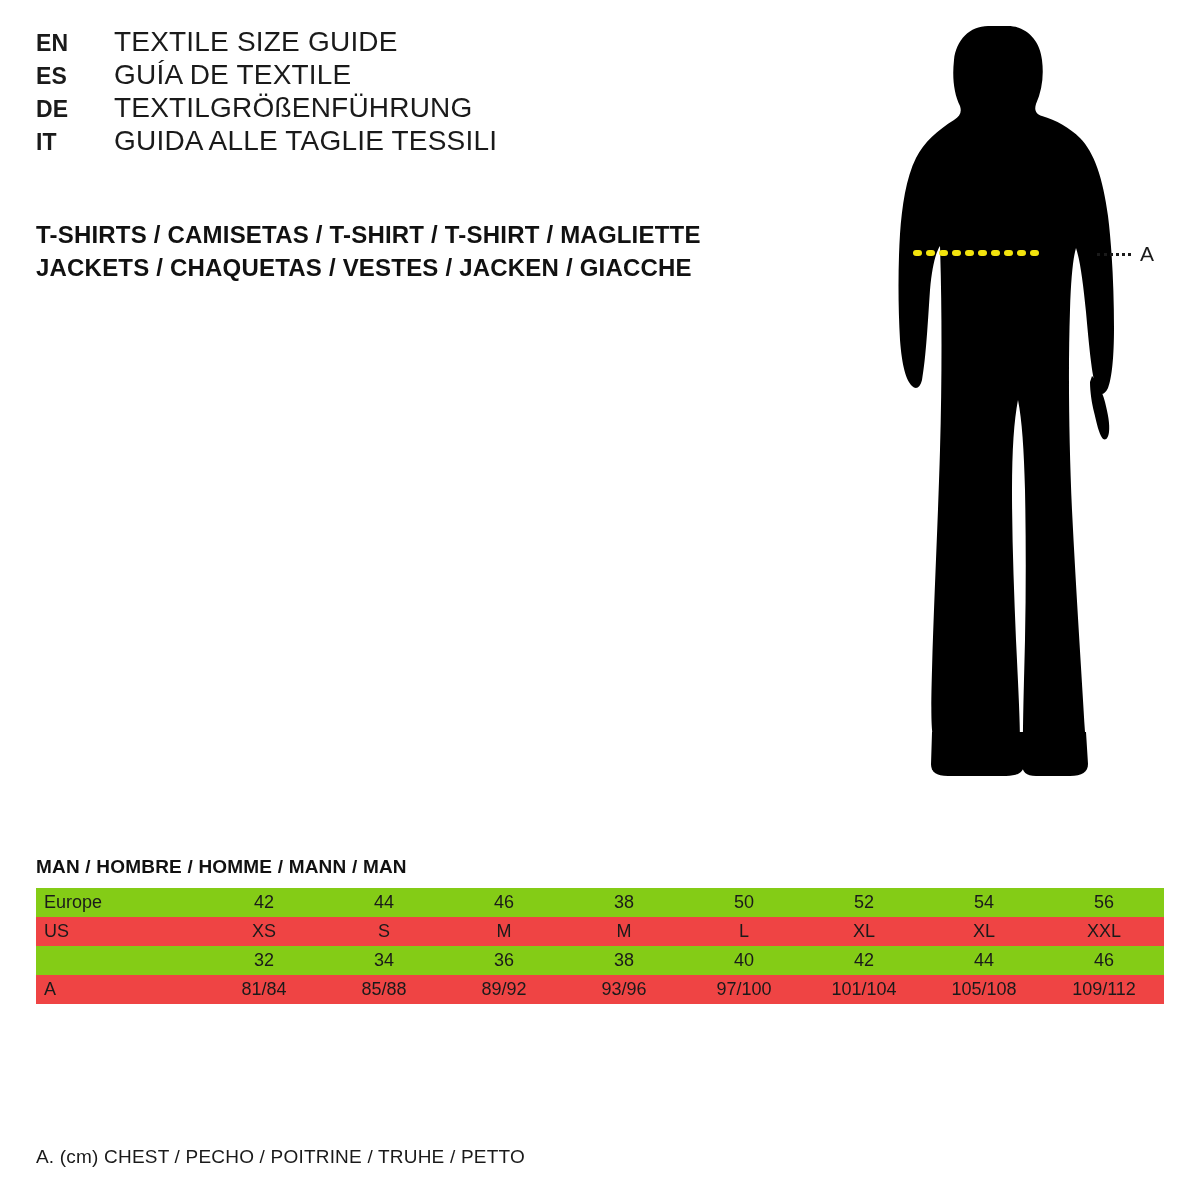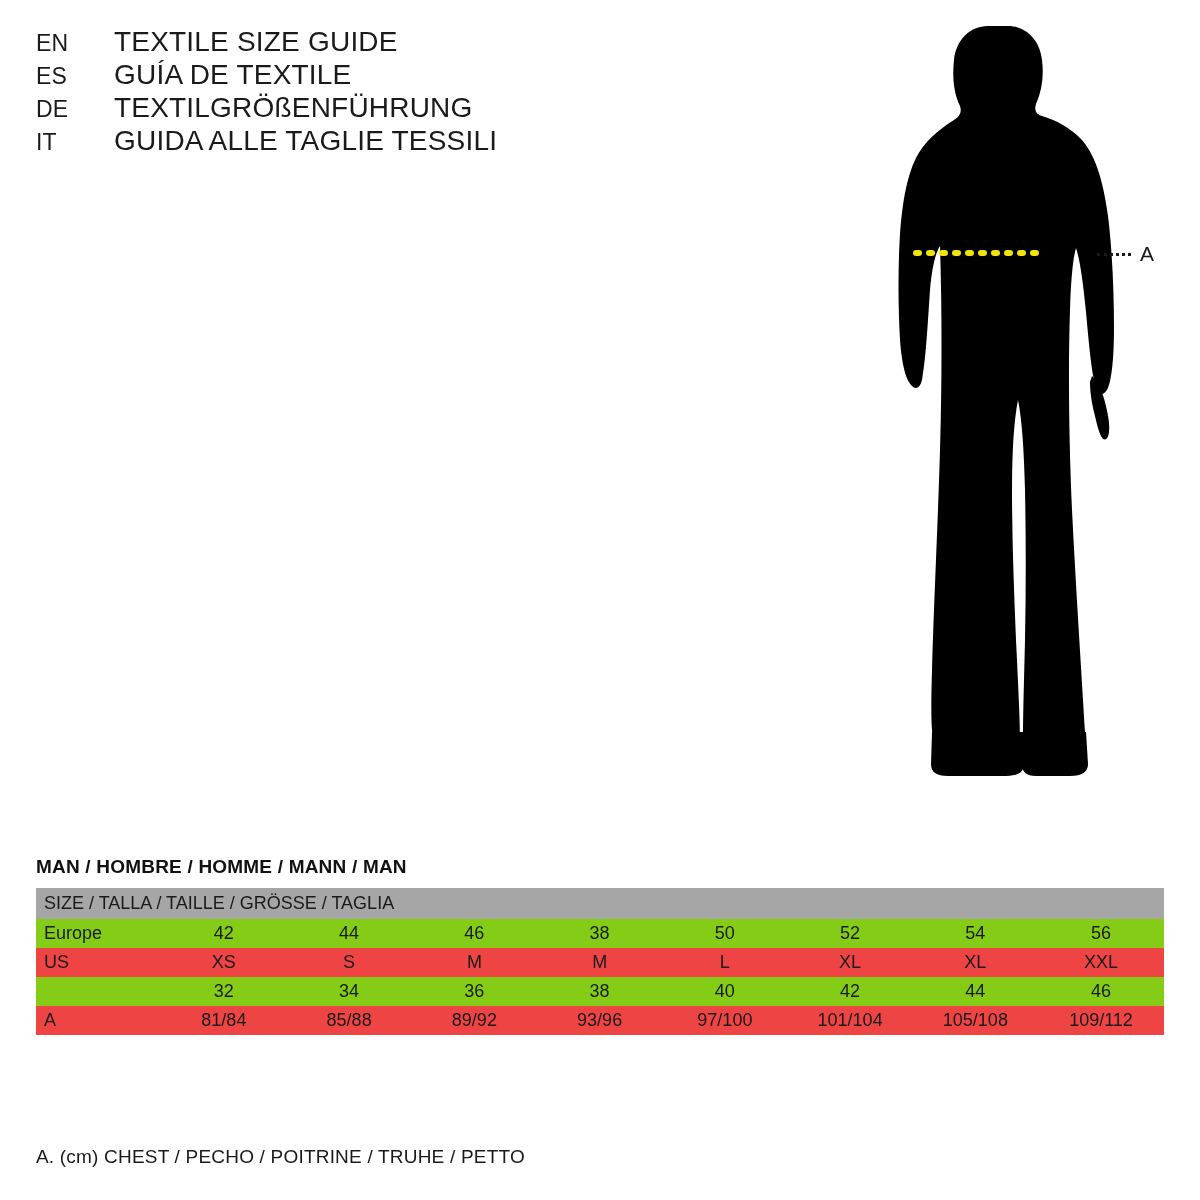--- a/index.html
+++ b/index.html
@@ -33,20 +33,21 @@
     align-items: baseline;
     height: 33px;
     font-size: 23px;
     letter-spacing: 0.2px;
   }
   .lang-code {
     width: 78px;
     flex: 0 0 78px;
     font-size: 23px;
     color: #1a1a1a;
+    font-weight: bold;
   }
   .lang-title {
     font-size: 28px;
     color: #1a1a1a;
   }
 
   .category-block {
     position: absolute;
     left: 36px;
     top: 218px;
@@ -162,20 +163,24 @@
     <div class="lang-row">
       <span class="lang-code">DE</span>
       <span class="lang-title">TEXTILGRÖßENFÜHRUNG</span>
     </div>
     <div class="lang-row">
       <span class="lang-code">IT</span>
       <span class="lang-title">GUIDA ALLE TAGLIE TESSILI</span>
     </div>
   </div>
 
+  <div class="category-block">
+    <div class="category-line">T-SHIRTS / CAMISETAS / T-SHIRT / T-SHIRT / MAGLIETTE</div>
+    <div class="category-line">JACKETS / CHAQUETAS / VESTES / JACKEN / GIACCHE</div>
+  </div>
 
   <div class="figure-wrap">
     <svg width="360" height="760" viewBox="0 0 360 760">
       <path fill="#000000" d="
         M168,6
         C150,6 136,20 134,40
         C132,58 134,74 140,86
         C142,92 140,96 134,100
         C118,110 104,122 96,138
         C86,158 82,186 80,214
@@ -229,23 +234,20 @@
       <line x1="96" y1="233" x2="216" y2="233" stroke="#f2e30d" stroke-width="6" stroke-linecap="round" stroke-dasharray="3 10"></line>
     </svg>
     <div class="measure-dash"></div>
     <div class="measure-label">A</div>
   </div>
 
   <div class="table-section">
     <div class="group-title">MAN / HOMBRE / HOMME / MANN / MAN</div>
     <table class="size-table">
       <tbody>
-        <tr class="header-row">
-          <td class="label" colspan="9">SIZE / TALLA / TAILLE / GRÖSSE / TAGLIA</td>
-        </tr>
         <tr class="shade">
           <td class="label">Europe</td>
           <td class="val">42</td>
           <td class="val">44</td>
           <td class="val">46</td>
           <td class="val">38</td>
           <td class="val">50</td>
           <td class="val">52</td>
           <td class="val">54</td>
           <td class="val">56</td>

